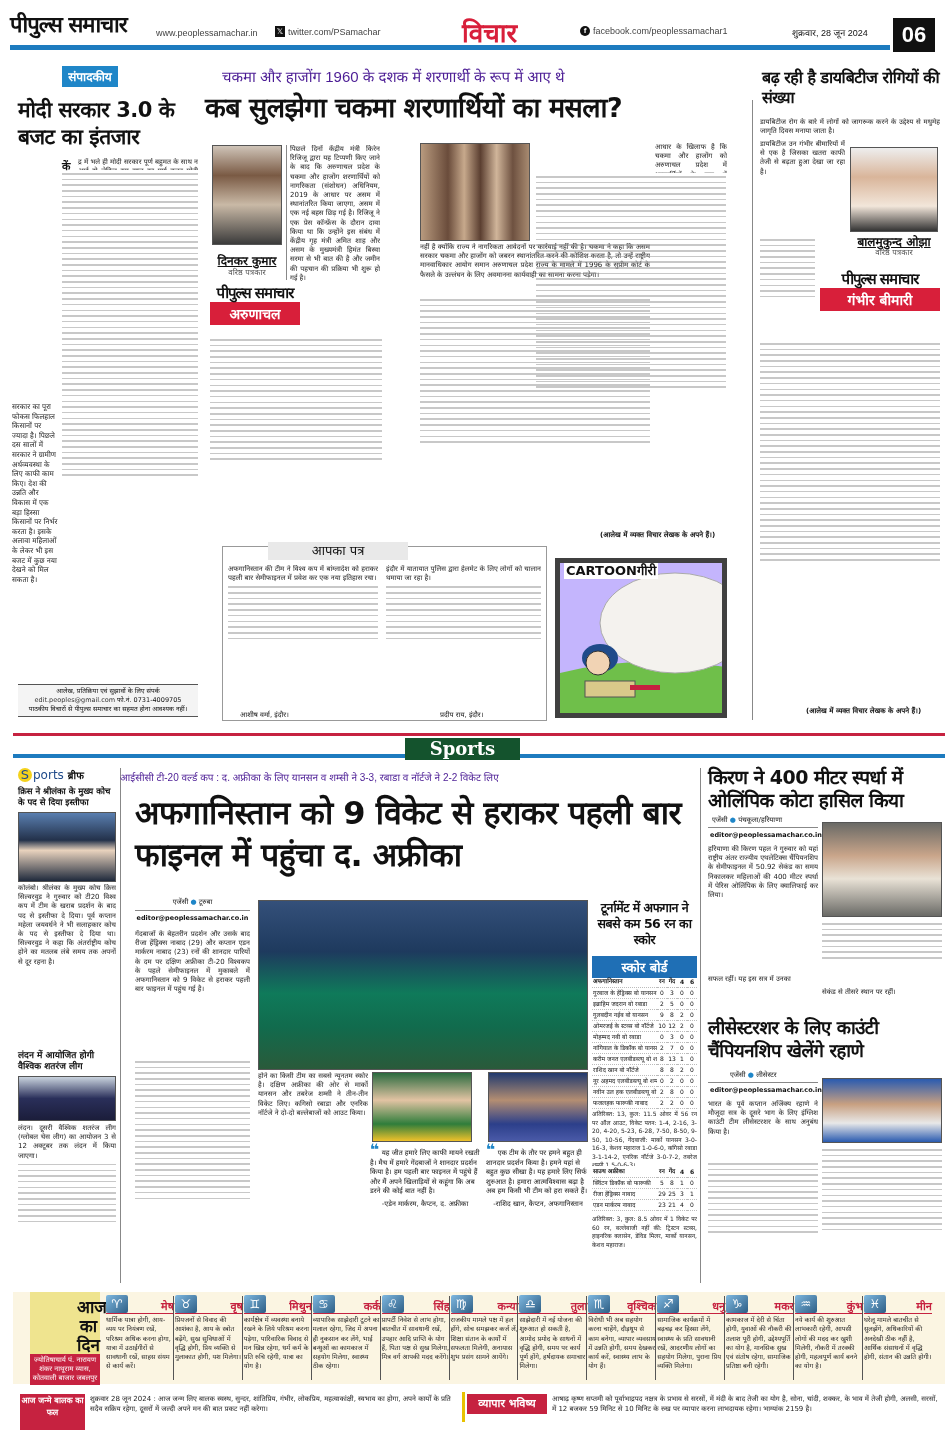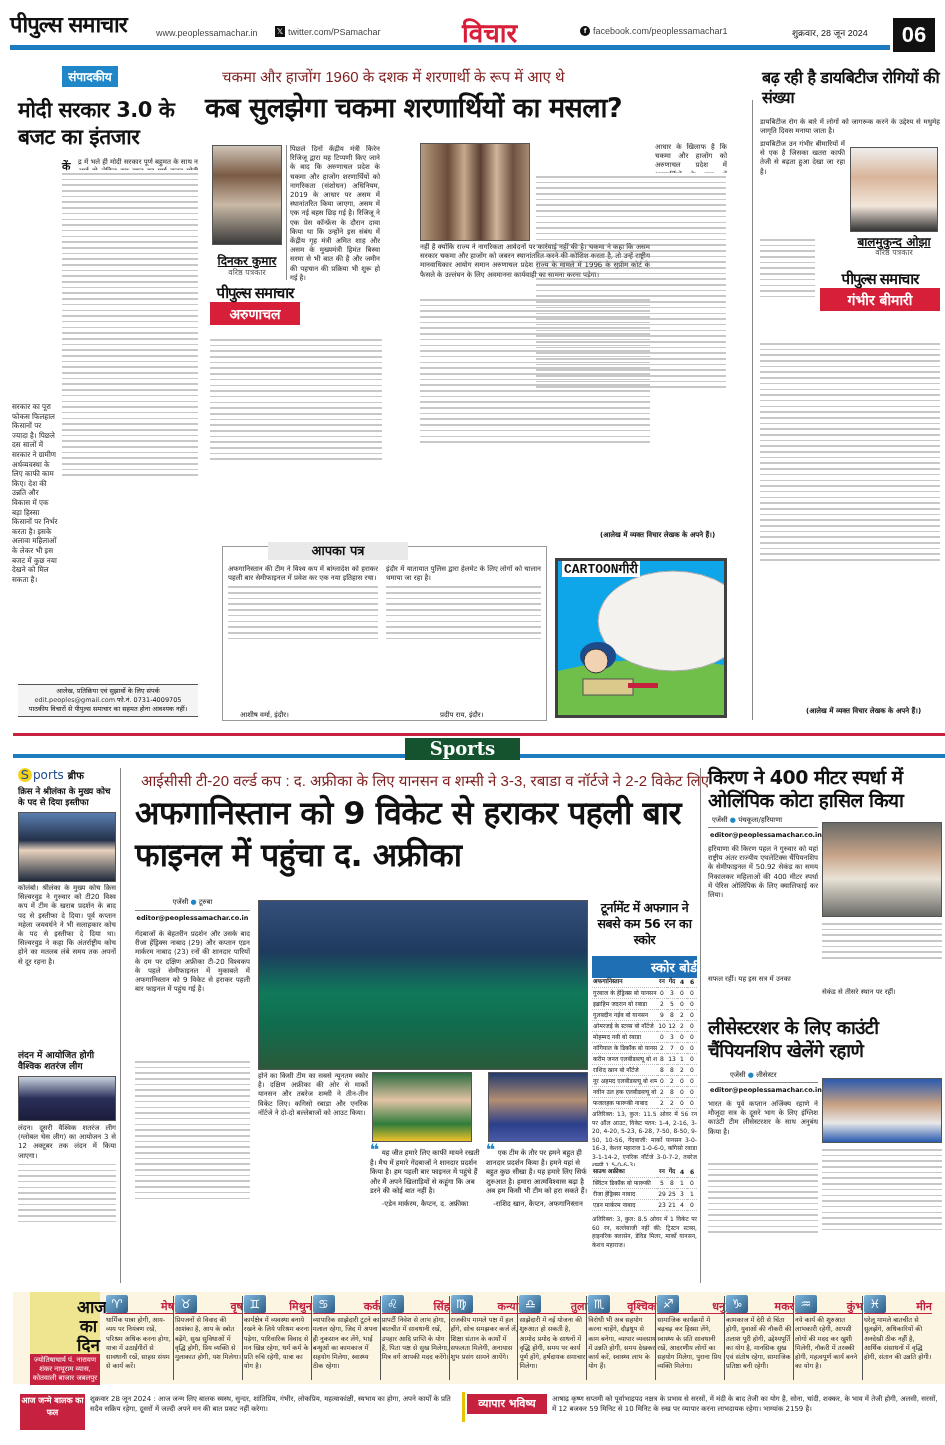--- a/index.html
+++ b/index.html
@@ -10,40 +10,40 @@
   .filler i { display: block; height: 1.6px; background: #9a9a9a; margin: 3px 0 4.1px; opacity: .55; }
   
   .masthead { top: 8px; left: 10px; font-size: 22px; font-weight: bold; font-family: "DejaVu Serif", serif; letter-spacing: -1px; }
   .hdr-small { font-size: 9px; color: #444; font-family: "Liberation Sans", sans-serif; }
   .hdr-rule { top: 45px; left: 10px; width: 880px; height: 5px; background: #1d7bbf; }
   .page-no { top: 18px; left: 893px; width: 42px; height: 34px; background: #111; color: #fff; font-size: 22px; font-weight: bold; text-align: center; line-height: 34px; font-family: "Liberation Sans", sans-serif; }
   .section-name { top: 14px; left: 462px; color: #d81f3a; font-size: 26px; font-weight: bold; font-family: "DejaVu Serif", serif; }
   
   .tag-blue { background: #1f86c8; color: #fff; font-size: 12px; font-weight: bold; padding: 2px 6px; text-align: center; }
   .headline { font-weight: bold; color: #111; font-family: "DejaVu Sans", sans-serif; letter-spacing: -0.5px; }
-  .kicker { color: #7f1d1d; font-family: "Liberation Sans", sans-serif; }
+  .kicker { color: #4c1d95; font-family: "Liberation Sans", sans-serif; }
   .photo { background: linear-gradient(160deg, #8a6a5a, #3a2a24 60%, #1a1a1a); border: 1px solid #555; }
   .vrule { width: 1px; background: #888; }
   .hrule { height: 1px; background: #888; }
   .byline-name { font-size: 12px; font-weight: bold; text-align: center; text-decoration: underline; }
   .byline-role { font-size: 8px; color: #555; text-align: center; }
   .brand-box { text-align: center; }
   .brand-box .bname { font-size: 15px; font-weight: bold; font-family: "DejaVu Serif", serif; letter-spacing: -1px; }
   .brand-box .bsub { background: #d81f3a; color: #fff; font-size: 14px; font-weight: bold; padding: 2px 0; }
   .letter-box { border: 1px solid #999; }
-  .letter-title { background: #e9e9e9; font-size: 13px; font-weight: bold; text-align: center; }
-  .cartoon { border: 3px solid #404040; background: #0ea5e9; overflow: hidden; font-family: Liberation Mono, monospace; }
+  .letter-title { background: #e9e9e9; font-size: 13px; font-weight: normal; text-align: center; }
+  .cartoon { border: 5px solid #404040; background: #c4b5fd; overflow: hidden; }
   
   .sports-red-rule { top: 733px; left: 13px; width: 932px; height: 3px; background: #c62240; }
   .sports-blue-rule { top: 754px; left: 13px; width: 932px; height: 4px; background: #1d7bbf; }
   .sports-tag { top: 738px; left: 405px; width: 115px; height: 22px; background: #14532d; color: #fff; font-size: 18px; font-weight: bold; text-align: center; line-height: 22px; font-family: "DejaVu Serif", serif; }
   .scoreboard th, .scoreboard td { font-size: 6px; padding: 0 1px; height: 11px; border-bottom: 1px dotted #bbb; white-space: nowrap; }
   .scoreboard td.num { text-align: center; width: 10px; }
   .scoreboard td.name { max-width: 58px; overflow: hidden; }
-  .score-head { background: #1f6fb5; color: #fff; font-size: 13px; font-weight: bold; text-align: right; padding: 2px 0; }
+  .score-head { background: #1f6fb5; color: #fff; font-size: 13px; font-weight: bold; text-align: center; padding: 2px 0; }
   .quote { font-size: 7px; line-height: 9.5px; }
   .quote-mark { color: #1f86c8; font-size: 16px; font-weight: bold; }
   
   .horo-bg { top: 1292px; left: 13px; width: 932px; height: 92px; background: #fbf5e2; }
   .aaj { top: 1292px; left: 30px; width: 70px; height: 93px; background: #efe48f; text-align: center; }
   .aaj .big { font-size: 17px; font-weight: bold; line-height: 19px; margin-top: 6px; padding-left: 47px; }
   .aaj .astro { background: #c62240; color: #fff; font-size: 7px; line-height: 9px; padding: 2px 1px; position: absolute; bottom: 0; left: 0; right: 0; }
   .rashi { top: 1296px; width: 68px; }
   .rashi .rhead { display: flex; align-items: flex-end; justify-content: space-between; border-bottom: 1px solid #c62240; height: 18px; }
   .rashi .ricon { width: 22px; height: 18px; background: linear-gradient(135deg, #7fb8e0, #2e5f86); border-radius: 2px; color: #fff; font-size: 12px; text-align: center; line-height: 18px; }
@@ -399,21 +399,21 @@
       <i></i>
       <i></i>
       <i></i>
       <i></i>
       <i></i>
       <i></i>
     </span>
 </div>
 <div class="abs vrule" style="top:768px;left:120px;height:515px;"></div>
 
-<div class="abs kicker" style="top:770px;left:141px;font-size:15px;white-space:nowrap;">आईसीसी टी-20 वर्ल्ड कप : द. अफ्रीका के लिए यानसन व शम्सी ने 3-3, रबाडा व नॉर्टजे ने 2-2 विकेट लिए</div>
+<div class="abs kicker" style="top:770px;left:120px;font-size:10px;white-space:nowrap;">आईसीसी टी-20 वर्ल्ड कप : द. अफ्रीका के लिए यानसन व शम्सी ने 3-3, रबाडा व नॉर्टजे ने 2-2 विकेट लिए</div>
 <div class="abs headline" style="top:792px;left:135px;width:560px;font-size:32px;line-height:42px;">अफगानिस्तान को 9 विकेट से हराकर पहली बार फाइनल में पहुंचा द. अफ्रीका</div>
 <div class="abs" style="top:897px;left:135px;width:115px;text-align:center;font-size:7px;">
   <span>एजेंसी</span>
   <span style="color:#1f86c8;">●</span>
   <span>टूरुबा</span>
 </div>
 <div class="abs hrule" style="top:910px;left:135px;width:115px;"></div>
 <div class="abs" style="top:914px;left:135px;width:115px;text-align:center;font-size:6.5px;font-weight:bold;">editor@peoplessamachar.co.in</div>
 <div class="abs body-text" style="top:930px;left:135px;width:115px;height:125px;">गेंदबाजों के बेहतरीन प्रदर्शन और उसके बाद रीजा हेंड्रिक्स नाबाद (29) और कप्तान एडन मार्करम नाबाद (23) रनों की शानदार पारियों के दम पर दक्षिण अफ्रीका टी-20 विश्वकप के पहले सेमीफाइनल में मुकाबले में अफगानिस्तान को 9 विकेट से हराकर पहली बार फाइनल में पहुंच गई है।</div>
 <div class="abs body-text" style="top:1058px;left:135px;width:115px;height:225px;">

